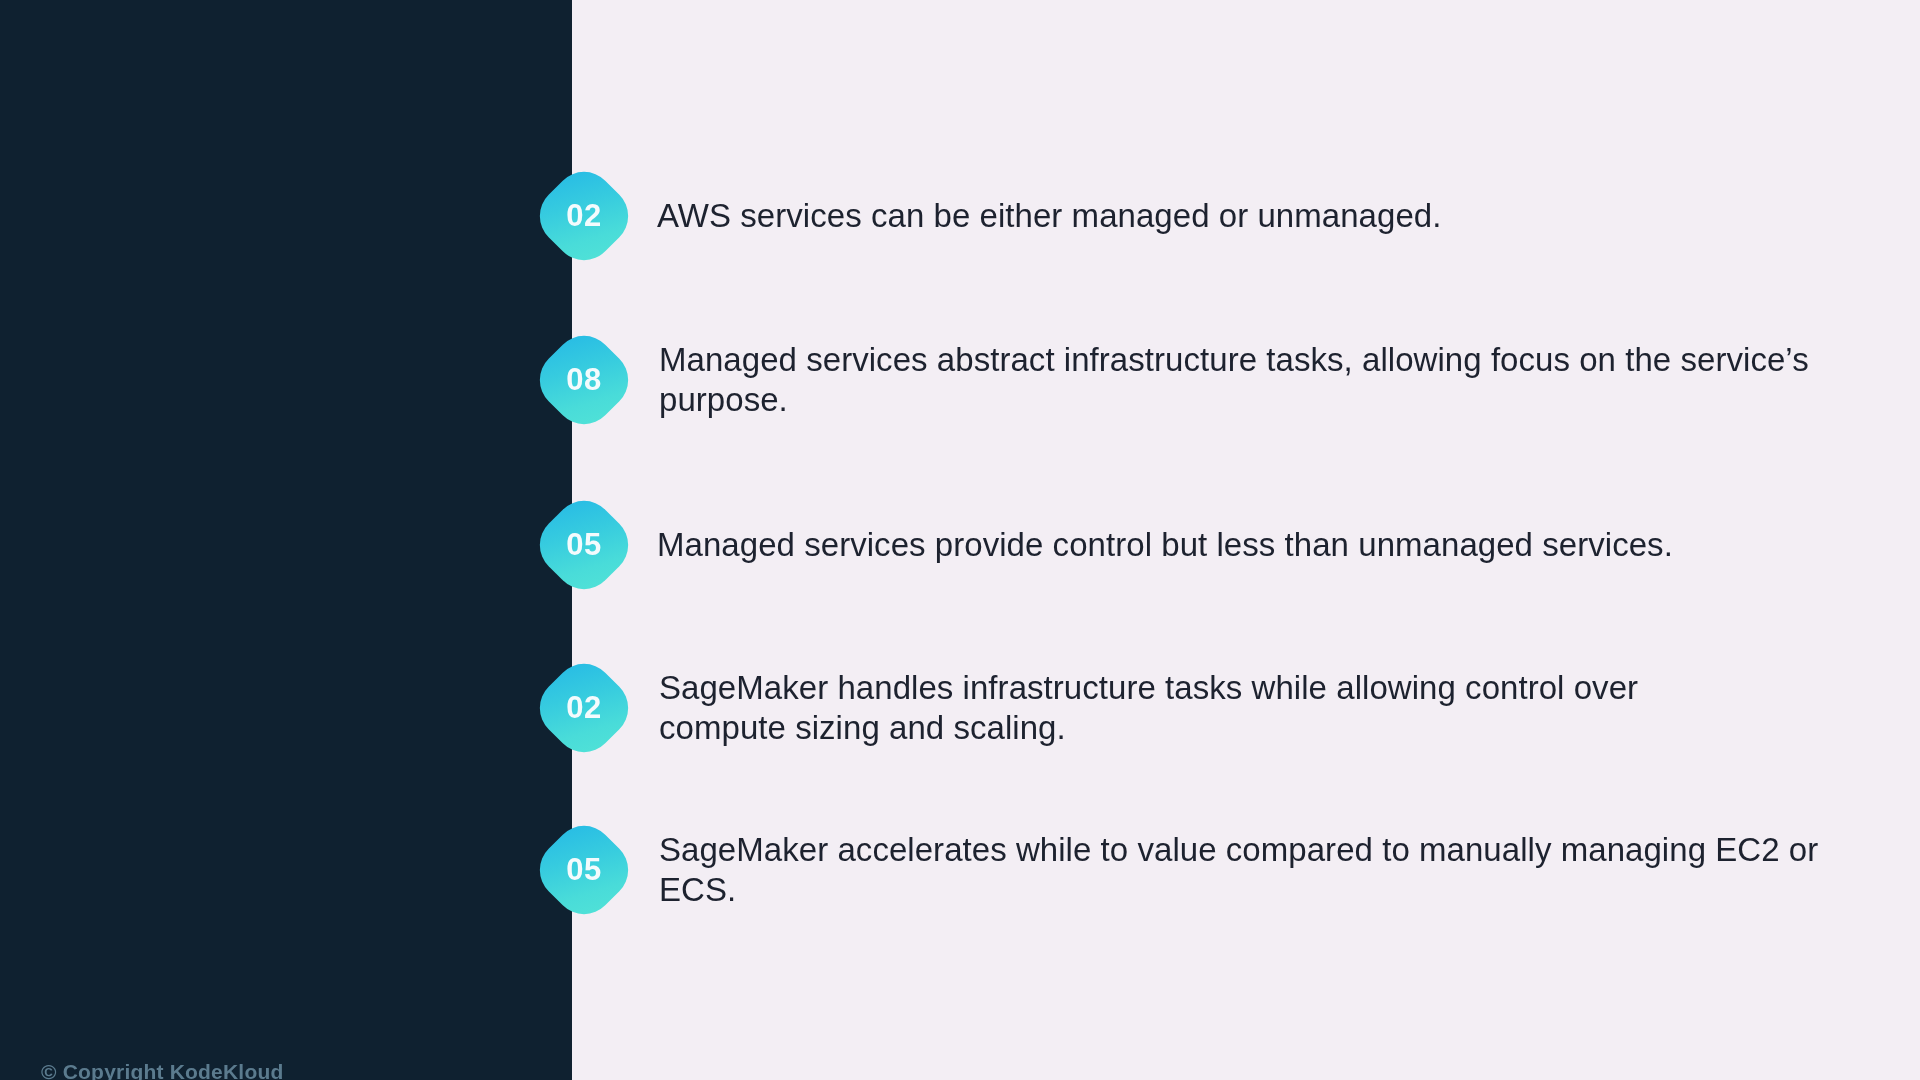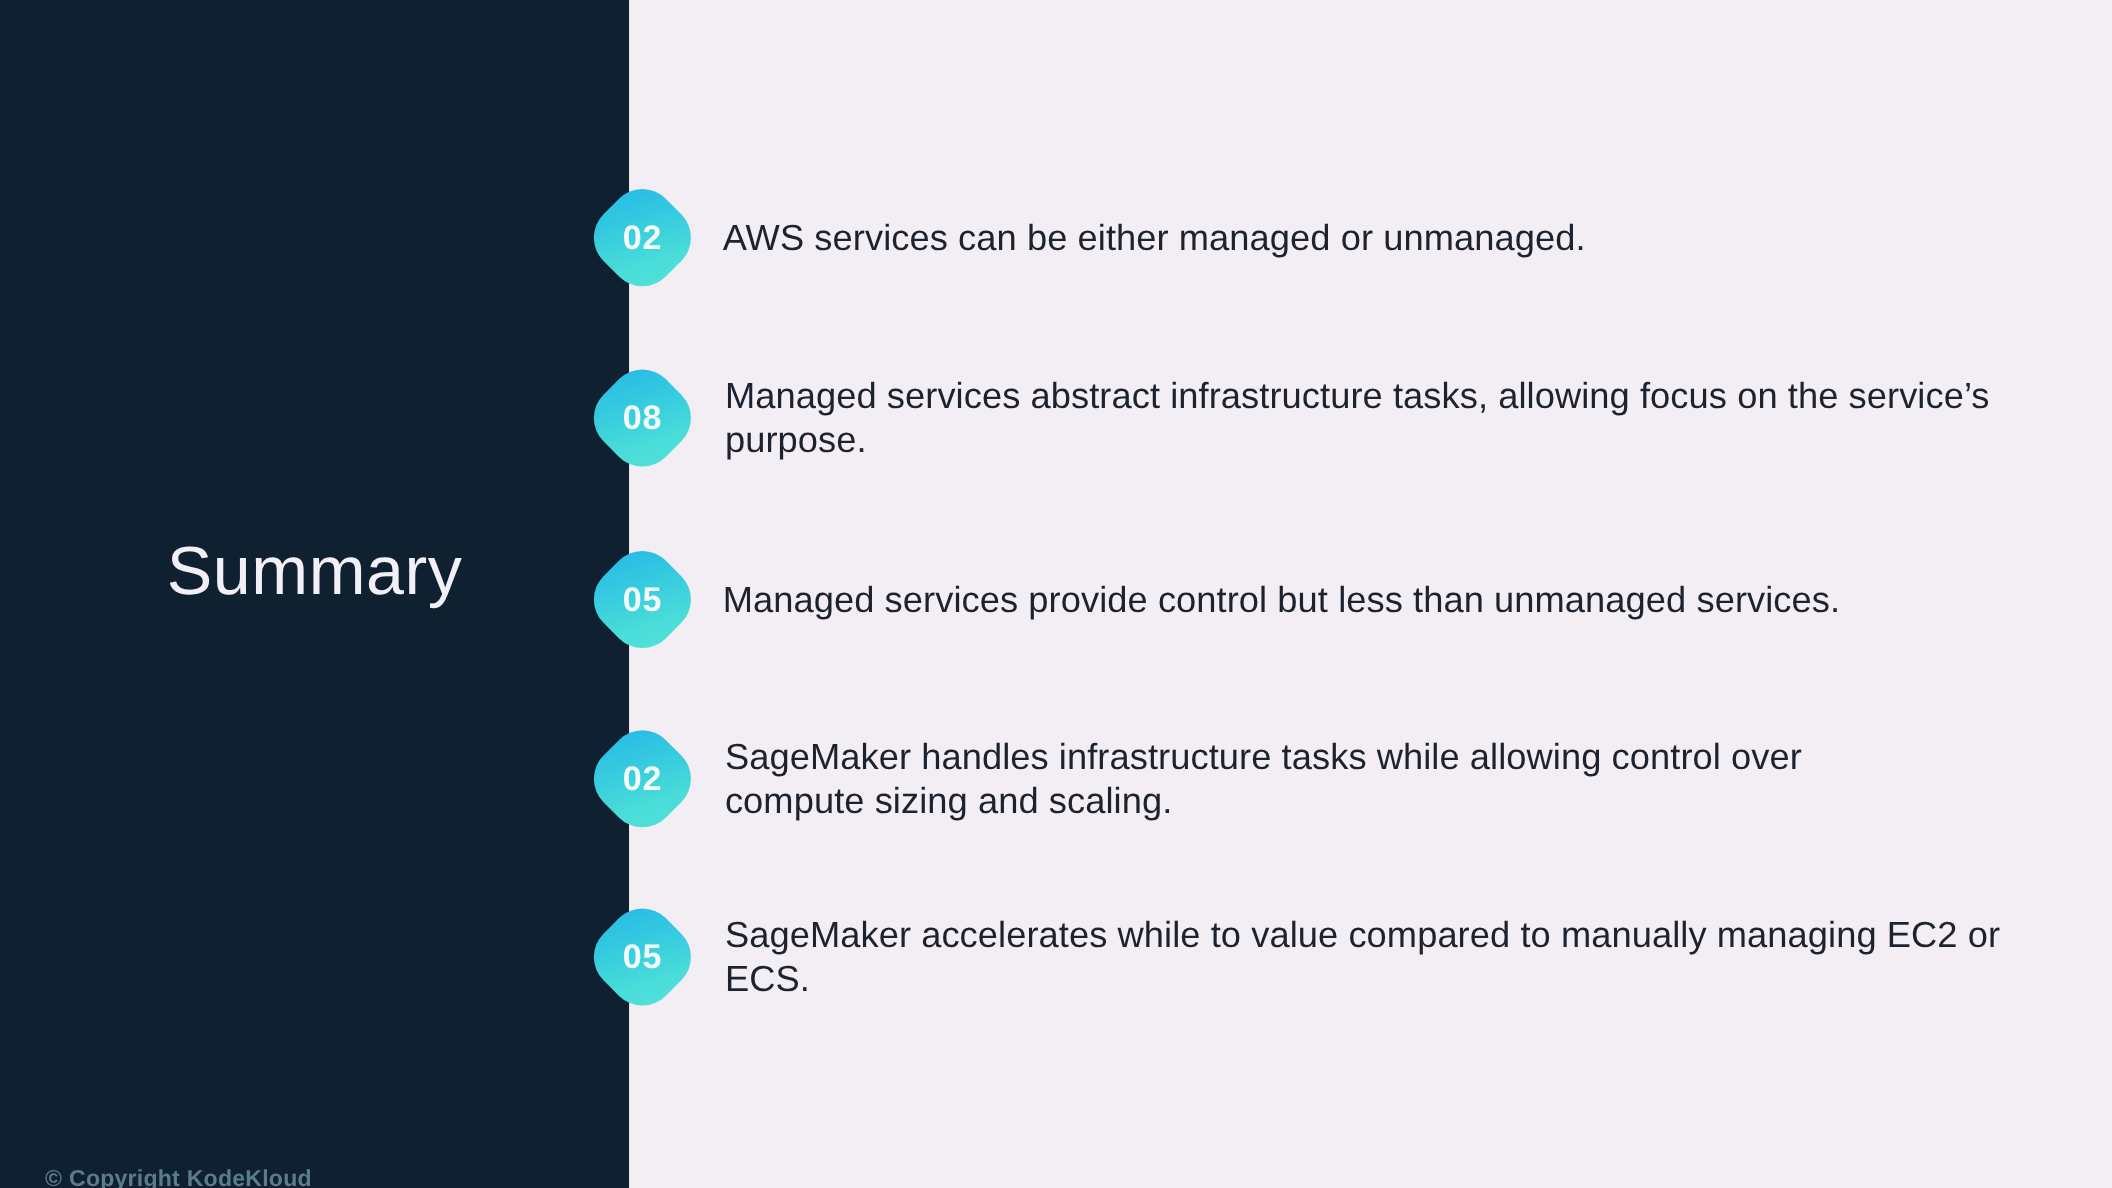--- a/index.html
+++ b/index.html
@@ -111,21 +111,20 @@
   .item-text.two-line { top: -40px; margin-left: 24px; }
 </style>
 </head>
 <body>
 
 <div id="slide">
 
   <div class="panel-dark"></div>
   <div class="panel-light"></div>
 
-  <div class="title">Summary</div>
 
   <div class="row" style="top:216px;">
     <div class="badge-wrap">
       <div class="badge"></div>
       <div class="badge-num">02</div>
     </div>
     <div class="item-text one-line">AWS services can be either managed or unmanaged.</div>
   </div>
 
   <div class="row" style="top:380px;">

